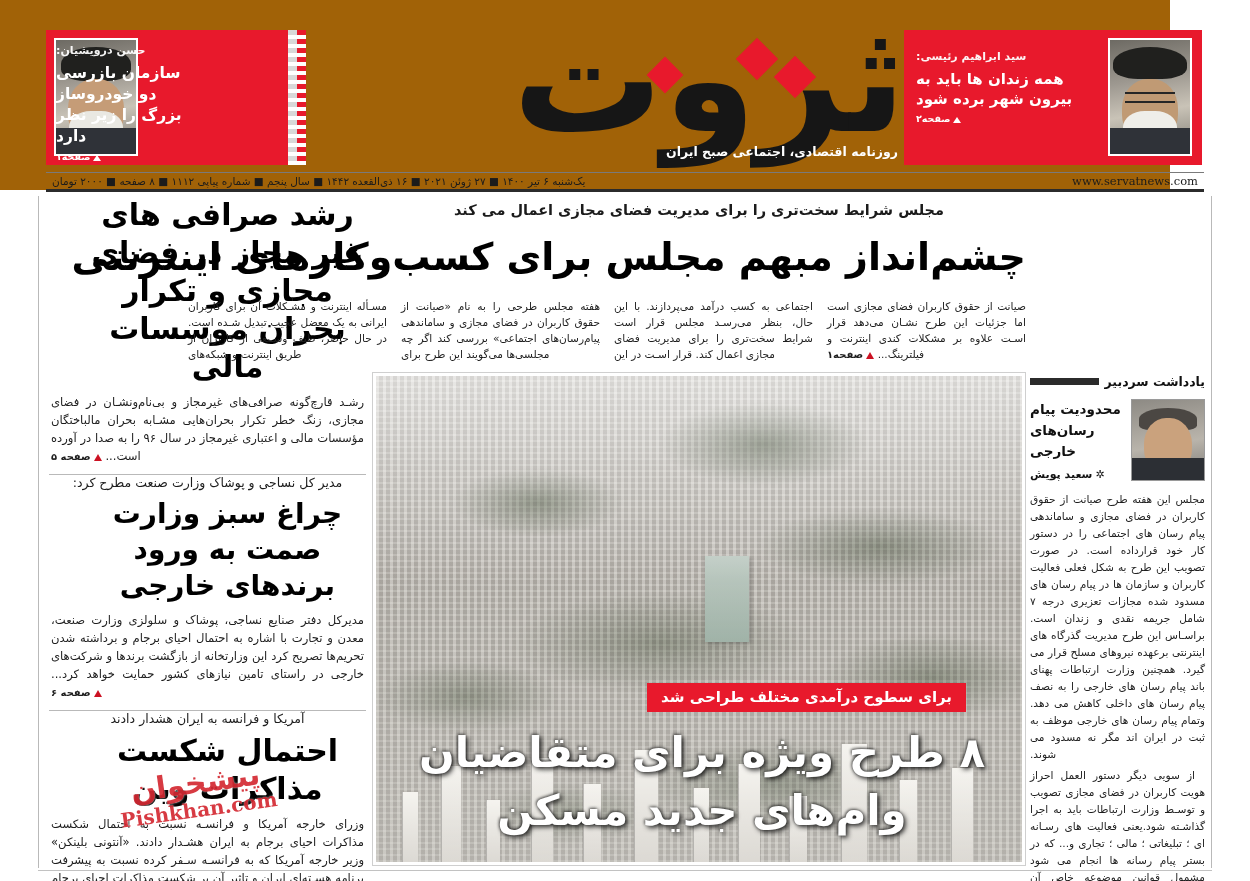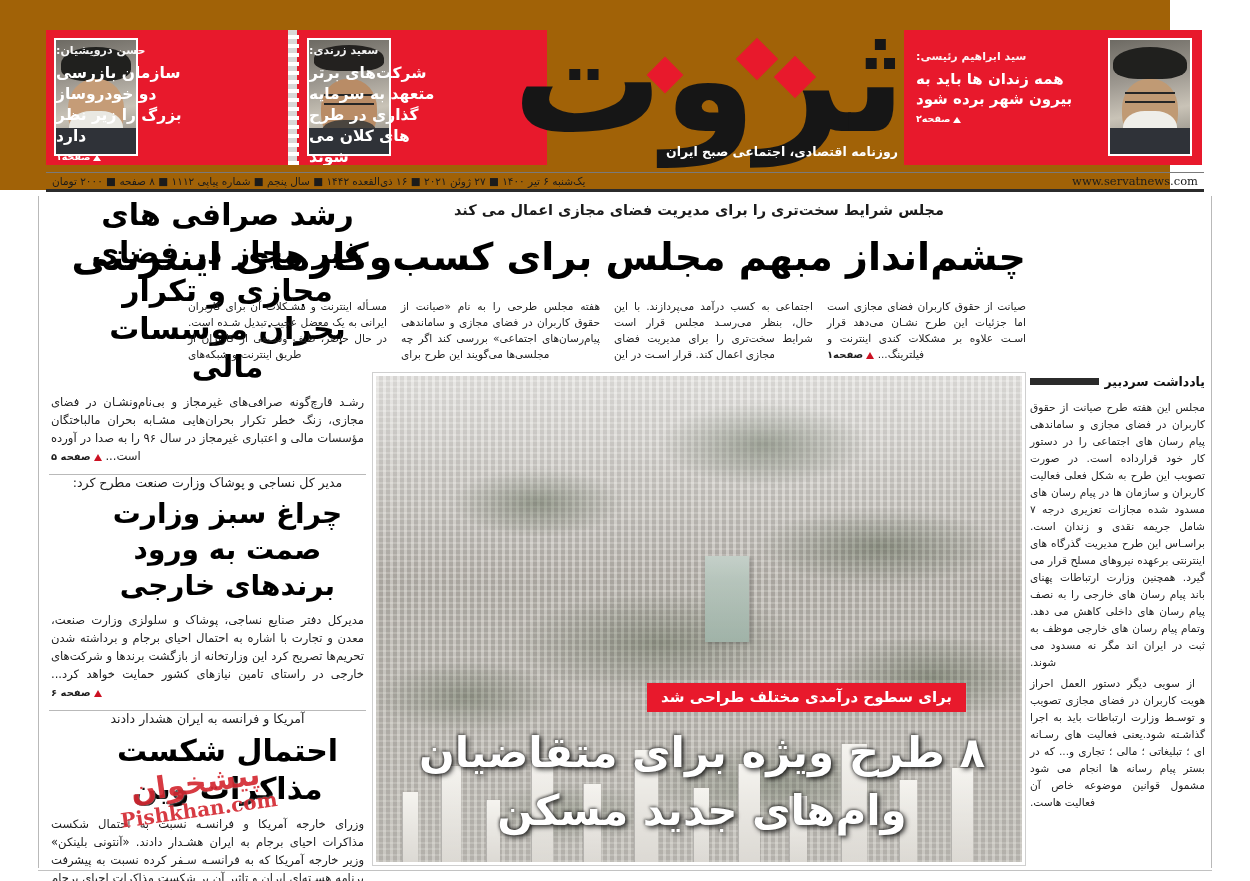--- a/index.html
+++ b/index.html
@@ -395,34 +395,20 @@
       <div class="promo-text">
         <div class="promo-kicker">حسن درویشیان:</div>
         <div class="promo-headline">سازمان بازرسی دو خودروساز بزرگ را زیر نظر دارد</div>
         <div class="promo-page"><span class="tri"></span><span>صفحه۱</span></div>
       </div>
     </div>
 
     <div class="filmstrip fs1"></div>
     <div class="filmstrip fs2"></div>
 
-    <div class="promo promo-mid">
-      <div class="portrait">
-        <div class="face" style="background:#b98c66;"></div>
-        <div class="turban" style="background:#23211f;height:26px;top:4%;"></div>
-        <div class="glasses"></div>
-        <div class="beard dark" style="height:26px;top:70%;"></div>
-        <div class="suit"></div>
-      </div>
-      <div class="promo-text">
-        <div class="promo-kicker">سعید زرندی:</div>
-        <div class="promo-headline">شرکت‌های برتر متعهد به سرمایه گذاری در طرح های کلان می شوند</div>
-
-      </div>
-    </div>
 
     <div class="logo-wrap">
       <div class="logo-red-band"></div>
       <div class="logo-glyph">ثروت</div>
       <div class="logo-dot d1"></div>
       <div class="logo-dot d2"></div>
       <div class="logo-dot d3"></div>
       <div class="logo-tagline">روزنامه اقتصادی، اجتماعی صبح ایران</div>
     </div>
 
@@ -524,20 +510,31 @@
       </div>
     </div>
   </div>
 
   <div class="rightcol">
     <div class="note-head">
       <span class="label">یادداشت سردبیر</span>
       <span class="bar"></span>
     </div>
 
+    <div class="note-top">
+      <div class="note-portrait">
+        <div class="hair"></div>
+        <div class="face"></div>
+        <div class="suit"></div>
+      </div>
+      <div style="flex:1;">
+        <div class="note-title">محدودیت پیام رسان‌های خارجی</div>
+        <div class="note-author"><span class="star">✲</span><span>سعید پویش</span></div>
+      </div>
+    </div>
 
     <div class="note-body">
       <p>مجلس این هفته طرح صیانت از حقوق کاربران در فضای مجازی و ساماندهی پیام رسان های اجتماعی را در دستور کار خود قرارداده است. در صورت تصویب این طرح به شکل فعلی فعالیت کاربران و سازمان ها در پیام رسان های مسدود شده مجازات تعزیری درجه ۷ شامل جریمه نقدی و زندان است. براسـاس این طرح مدیریت گذرگاه های اینترنتی برعهده نیروهای مسلح قرار می گیرد. همچنین وزارت ارتباطات پهنای باند پیام رسان های خارجی را به نصف پیام رسان های داخلی کاهش می دهد. وتمام پیام رسان های خارجی موظف به ثبت در ایران اند مگر نه مسدود می شوند.</p>
       <p>از سویی دیگر دستور العمل احراز هویت کاربران در فضای مجازی تصویب و توسـط وزارت ارتباطات باید به اجرا گذاشـته شود.یعنی فعالیت های رسـانه ای ؛ تبلیغاتی ؛ مالی ؛ تجاری و... که در بستر پیام رسانه ها انجام می شود مشمول قوانین موضوعه خاص آن فعالیت هاست.</p>
 
     </div>
   </div>
 
   <div class="watermark">
     <div class="fa">پیشخوان</div>

